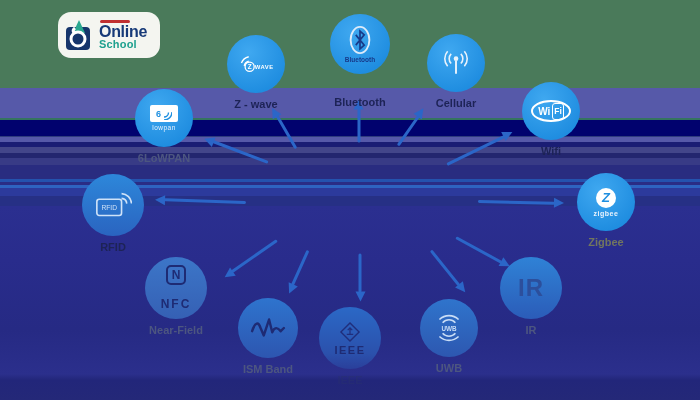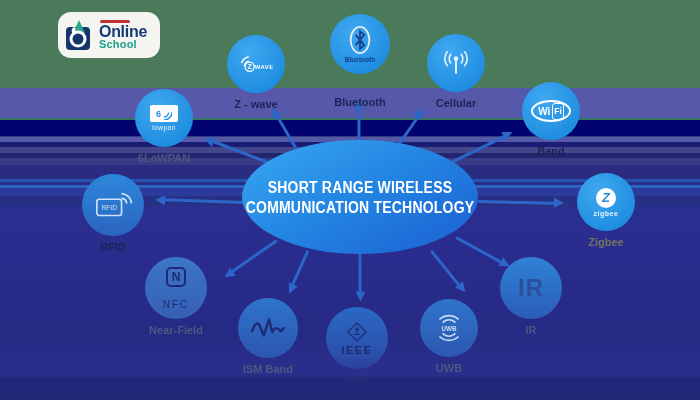--- a/index.html
+++ b/index.html
@@ -64,21 +64,21 @@
   .bubble{border-radius:50%;display:flex;flex-direction:column;align-items:center;justify-content:center;}
   .b58{width:58px;height:58px;}  .b60{width:60px;height:60px;}  .b62{width:62px;height:62px;}
   .bright{background:radial-gradient(circle at 38% 30%,#3fa8f0,var(--bubble-blue) 75%);}
   .label{margin-top:5px;font-size:11px;font-weight:bold;text-align:center;line-height:13px;}
   .lbl-dark{color:var(--label-dark);}
   .lbl-muted{color:var(--label-muted);}
 
   .n-zwave{left:201px;top:35px;}   .n-bt{left:305px;top:14px;gap:17px;}
   .n-cell{left:401px;top:34px;}    .n-wifi{left:496px;top:82px;}
   .n-zigbee{left:551px;top:173px;} .n-ir{left:476px;top:257px;}
-  .n-uwb{left:394px;top:299px;}    .n-ieee{left:302px;top:307px;}
+  .n-uwb{left:394px;top:299px;}    .n-ieee{left:295px;top:307px;}
   .n-ism{left:213px;top:298px;}    .n-nfc{left:121px;top:257px;}
   .n-rfid{left:58px;top:174px;}    .n-lowpan{left:109px;top:89px;}
 
   .bub-rfid{background:linear-gradient(180deg,#2d87da,#2a64c0);}
   .bub-ir{background:linear-gradient(180deg,#2f82d6,#2b5cb8);}
   .bub-nfc{background:linear-gradient(180deg,#3c76c8,#3560b4);}
   .bub-ism{background:linear-gradient(180deg,#2e74ce,#2d56b0);}
   .bub-uwb{background:linear-gradient(180deg,#2f74cc,#2d57b0);}
   .bub-ieee{background:linear-gradient(180deg,#2b68c6,#2b51ac 75%,#2a3f9a);}
 
@@ -86,21 +86,21 @@
   .bt-text{color:#173a8a;font-size:6.5px;font-weight:bold;margin-top:1px;}
   .wifi-oval{width:40px;height:22px;border:2px solid #fff;border-radius:50%;display:flex;align-items:center;justify-content:center;gap:2px;box-sizing:border-box;}
   .wifi-wi{color:#fff;font-weight:bold;font-size:10px;}
   .wifi-fi{border:1.5px solid #fff;border-radius:3px;font-size:8.5px;padding:2px 1px;color:#fff;font-weight:bold;line-height:11px;}
   .zb-circle{width:20px;height:20px;background:#fff;border-radius:50%;display:flex;align-items:center;justify-content:center;
     color:#1f8fe0;font-weight:bold;font-size:13px;font-style:italic;}
   .zb-text{color:#eaf3fd;font-size:7px;font-weight:bold;margin-top:2px;letter-spacing:0.5px;}
   .ir-text{color:#2c4f9c;font-size:24px;font-weight:bold;letter-spacing:1px;}
   .nfc-box{width:20px;height:20px;border:2px solid #1e2b74;border-radius:5px;display:flex;align-items:center;justify-content:center;
     color:#1e2b74;font-weight:bold;font-size:12px;box-sizing:border-box;}
-  .nfc-text{color:#1e2b74;font-size:10px;font-weight:normal;letter-spacing:2px;margin-top:12px;}
+  .nfc-text{color:#1e2b74;font-size:12px;font-weight:bold;letter-spacing:2px;margin-top:12px;}
   .ieee-text{color:#1e2b74;font-size:11px;font-weight:bold;letter-spacing:1.5px;margin-top:1px;}
   .lp-rect{width:28px;height:17px;background:#fff;border-radius:2px;display:flex;align-items:center;justify-content:center;gap:1px;}
   .lp-6{color:#1e8fe0;font-weight:bold;font-size:9px;}
   .lp-text{color:#eaf3fd;font-size:6.5px;margin-top:2px;letter-spacing:0.5px;}
   .lbl-ieee{color:#283070;opacity:0.5;}
   .lbl-zigbee{color:#72765f;}
   .nfc-label{line-height:12px;}
 </style>
 </head>
 <body>
@@ -127,24 +127,20 @@
   <div class="arrow a-bt"></div>
   <div class="arrow a-cell"></div>
   <div class="arrow a-wifi"></div>
   <div class="arrow a-zigbee"></div>
   <div class="arrow a-ir"></div>
   <div class="arrow a-uwb"></div>
   <div class="arrow a-ieee"></div>
   <div class="arrow a-ism"></div>
   <div class="arrow a-nfc"></div>
 
-  <div class="ellipse">
-    <div class="t">SHORT RANGE WIRELESS</div>
-    <div class="t">COMMUNICATION TECHNOLOGY</div>
-  </div>
 
   <div class="node n-zwave">
     <div class="bubble b58 bright">
       <svg width="40" height="22" viewBox="0 0 44 22">
         <path d="M9 13 a7 7 0 0 1 5 -5" stroke="#fff" fill="none" stroke-width="1.5"></path>
         <path d="M6 10 a11 11 0 0 1 8 -7" stroke="#fff" fill="none" stroke-width="1.5"></path>
         <circle cx="15" cy="14" r="5" fill="none" stroke="#fff" stroke-width="1.4"></circle>
         <text x="15" y="16.8" text-anchor="middle" font-size="7" fill="#fff" font-weight="bold">Z</text>
         <text x="31" y="17" text-anchor="middle" font-size="6.5" fill="#fff" font-weight="bold" letter-spacing="0.5">WAVE</text>
       </svg>
@@ -177,21 +173,21 @@
     <div class="label lbl-dark">Cellular</div>
   </div>
 
   <div class="node n-wifi">
     <div class="bubble b58 bright">
       <div class="wifi-oval">
         <span class="wifi-wi">Wi</span>
         <span class="wifi-fi">Fi</span>
       </div>
     </div>
-    <div class="label lbl-dark">Band</div>
+    <div class="label lbl-dark">Wifi</div>
   </div>
 
   <div class="node n-zigbee">
     <div class="bubble b58 bright">
       <div class="zb-circle">
         <span>Z</span>
       </div>
       <div class="zb-text">zigbee</div>
     </div>
     <div class="label lbl-zigbee">Zigbee</div>

